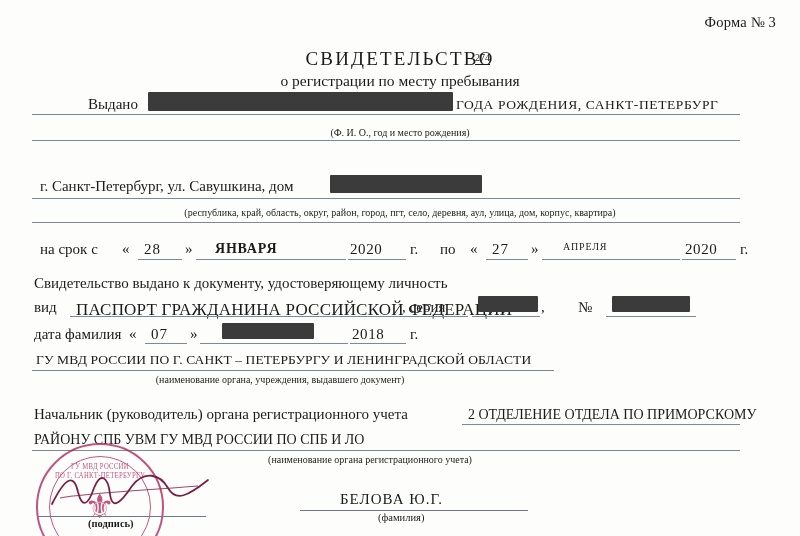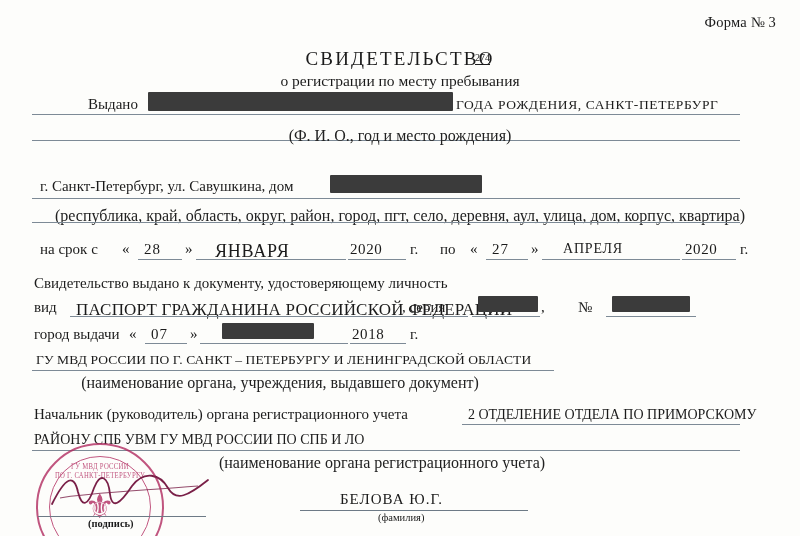--- a/index.html
+++ b/index.html
@@ -67,21 +67,21 @@
     height: 0;
   }
 
   .lbl {
     position: absolute;
     font-size: 15px;
     white-space: nowrap;
   }
   .caption {
     position: absolute;
-    font-size: 16px;
+    font-size: 10px;
     text-align: center;
     width: 100%;
     left: 0;
     color: #222;
   }
   .caption span { display: inline-block; }
 
   
   .redact {
     position: absolute;
@@ -204,28 +204,28 @@
   <div class="rule" style="left:32px; top:198px; width:708px;"></div>
   <div class="caption" style="top:207px;">
     <span>(республика, край, область, округ, район, город, пгт, село, деревня, аул, улица, дом, корпус, квартира)</span>
   </div>
   <div class="rule" style="left:32px; top:222px; width:708px;"></div>
 
   <div class="lbl" style="left:40px; top:241px;">на срок с</div>
   <div class="lbl" style="left:122px; top:241px;">«</div>
   <div class="lbl" style="left:144px; top:241px; letter-spacing:1px;">28</div>
   <div class="lbl" style="left:185px; top:241px;">»</div>
-  <div class="lbl" style="left:215px; top:241px; letter-spacing:.8px; font-size:18px;">ЯНВАРЯ</div>
+  <div class="lbl" style="left:215px; top:241px; letter-spacing:.8px; font-size:14px;font-weight:bold;">ЯНВАРЯ</div>
   <div class="lbl" style="left:350px; top:241px; letter-spacing:.6px;">2020</div>
   <div class="lbl" style="left:410px; top:241px;">г.</div>
   <div class="lbl" style="left:440px; top:241px;">по</div>
   <div class="lbl" style="left:470px; top:241px;">«</div>
   <div class="lbl" style="left:492px; top:241px; letter-spacing:1px;">27</div>
   <div class="lbl" style="left:531px; top:241px;">»</div>
-  <div class="lbl" style="left:563px; top:241px; letter-spacing:.8px; font-size:14px;">АПРЕЛЯ</div>
+  <div class="lbl" style="left:563px; top:241px; letter-spacing:.8px; font-size:10px;">АПРЕЛЯ</div>
   <div class="lbl" style="left:685px; top:241px; letter-spacing:.6px;">2020</div>
   <div class="lbl" style="left:740px; top:241px;">г.</div>
 
   <div class="rule" style="left:138px; top:259px; width:44px;"></div>
   <div class="rule" style="left:196px; top:259px; width:150px;"></div>
   <div class="rule" style="left:348px; top:259px; width:58px;"></div>
   <div class="rule" style="left:486px; top:259px; width:42px;"></div>
   <div class="rule" style="left:542px; top:259px; width:138px;"></div>
   <div class="rule" style="left:682px; top:259px; width:54px;"></div>
 
@@ -233,42 +233,42 @@
 
   <div class="lbl" style="left:34px; top:299px;">вид</div>
   <div class="lbl" style="left:76px; top:300px; font-size:17px; letter-spacing:.2px;">ПАСПОРТ ГРАЖДАНИНА РОССИЙСКОЙ ФЕДЕРАЦИИ</div>
   <div class="lbl" style="left:402px; top:299px;">, серия</div>
   <div class="lbl" style="left:541px; top:299px;">,</div>
   <div class="lbl" style="left:578px; top:299px;">№</div>
   <div class="rule" style="left:70px; top:316px; width:398px;"></div>
   <div class="rule" style="left:472px; top:316px; width:68px;"></div>
   <div class="rule" style="left:606px; top:316px; width:90px;"></div>
 
-  <div class="lbl" style="left:34px; top:326px;">город выдачи</div>
+  <div class="lbl" style="left:34px; top:326px;">дата фамилия</div>
   <div class="lbl" style="left:129px; top:326px;">«</div>
   <div class="lbl" style="left:151px; top:326px; letter-spacing:1px;">07</div>
   <div class="lbl" style="left:190px; top:326px;">»</div>
   <div class="lbl" style="left:352px; top:326px; letter-spacing:.6px;">2018</div>
   <div class="lbl" style="left:410px; top:326px;">г.</div>
   <div class="rule" style="left:145px; top:343px; width:42px;"></div>
   <div class="rule" style="left:200px; top:343px; width:148px;"></div>
   <div class="rule" style="left:350px; top:343px; width:56px;"></div>
 
   <div class="lbl" style="left:36px; top:352px; font-size:13.5px; letter-spacing:.1px;">ГУ  МВД  РОССИИ  ПО  Г. САНКТ – ПЕТЕРБУРГУ  И  ЛЕНИНГРАДСКОЙ ОБЛАСТИ</div>
   <div class="rule" style="left:32px; top:370px; width:522px;"></div>
   <div class="caption" style="top:374px; width:560px; left:0;">
     <span>(наименование органа, учреждения, выдавшего документ)</span>
   </div>
 
   <div class="lbl" style="left:34px; top:406px;">Начальник (руководитель) органа регистрационного учета</div>
   <div class="lbl" style="left:468px; top:407px; font-size:14px;">2 ОТДЕЛЕНИЕ ОТДЕЛА  ПО ПРИМОРСКОМУ</div>
   <div class="rule" style="left:462px; top:424px; width:278px;"></div>
   <div class="lbl" style="left:34px; top:432px; font-size:14px;">РАЙОНУ СПБ УВМ  ГУ  МВД РОССИИ  ПО СПБ  И  ЛО</div>
   <div class="rule" style="left:32px; top:450px; width:708px;"></div>
-  <div class="caption" style="top:454px; width:740px; left:12px;">
+  <div class="caption" style="top:454px; width:740px; left:0;">
     <span>(наименование органа регистрационного учета)</span>
   </div>
 
   <div class="stamp">
     <div class="stamp-inner">
       <div class="stamp-txt-top">ГУ МВД РОССИИ</div>
       <div class="stamp-txt-top2">ПО Г. САНКТ-ПЕТЕРБУРГУ</div>
       <div class="stamp-emblem">⚜</div>
 
     </div>

